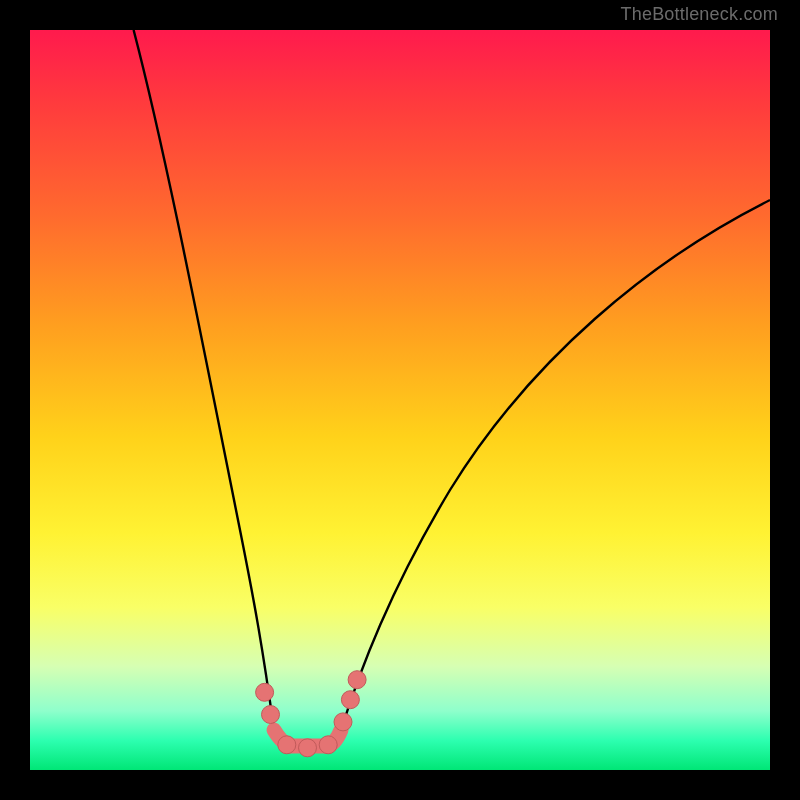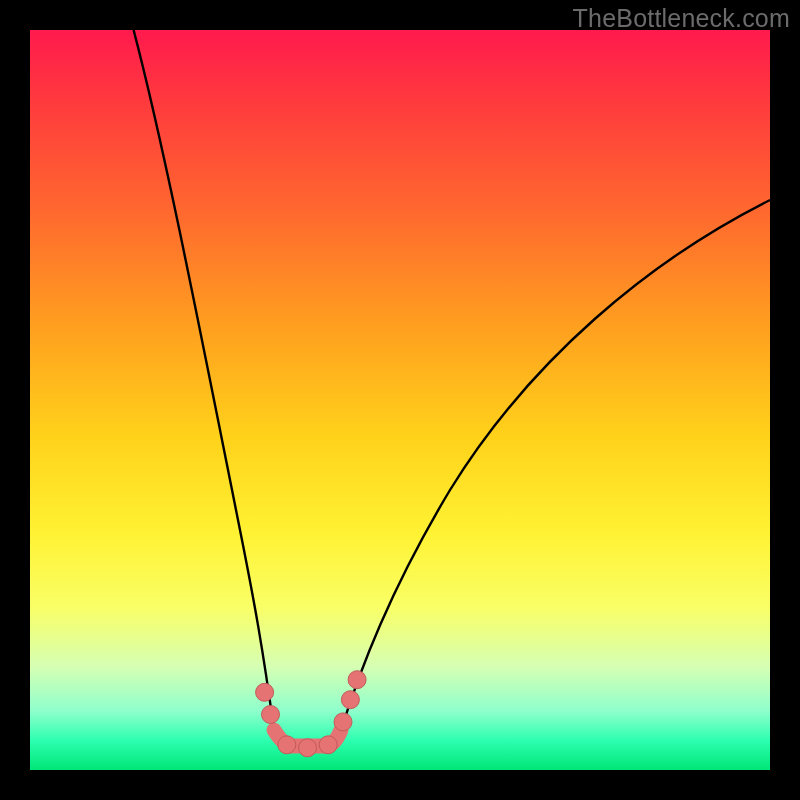--- a/index.html
+++ b/index.html
@@ -42,23 +42,23 @@
   .plot svg {
     position: absolute;
     left: 0;
     top: 0;
     width: 740px;
     height: 740px;
   }
   .watermark {
     position: absolute;
     top: 4px;
-    right: 10px;
+    right: 22px;
     color: #6b6b6b;
-    font-size: 25px;
+    font-size: 18px;
     letter-spacing: 0.2px;
     user-select: none;
   }
 </style>
 </head>
 <body>
 
 <div class="frame">
   <div class="watermark">TheBottleneck.com</div>
   <div class="plot">

